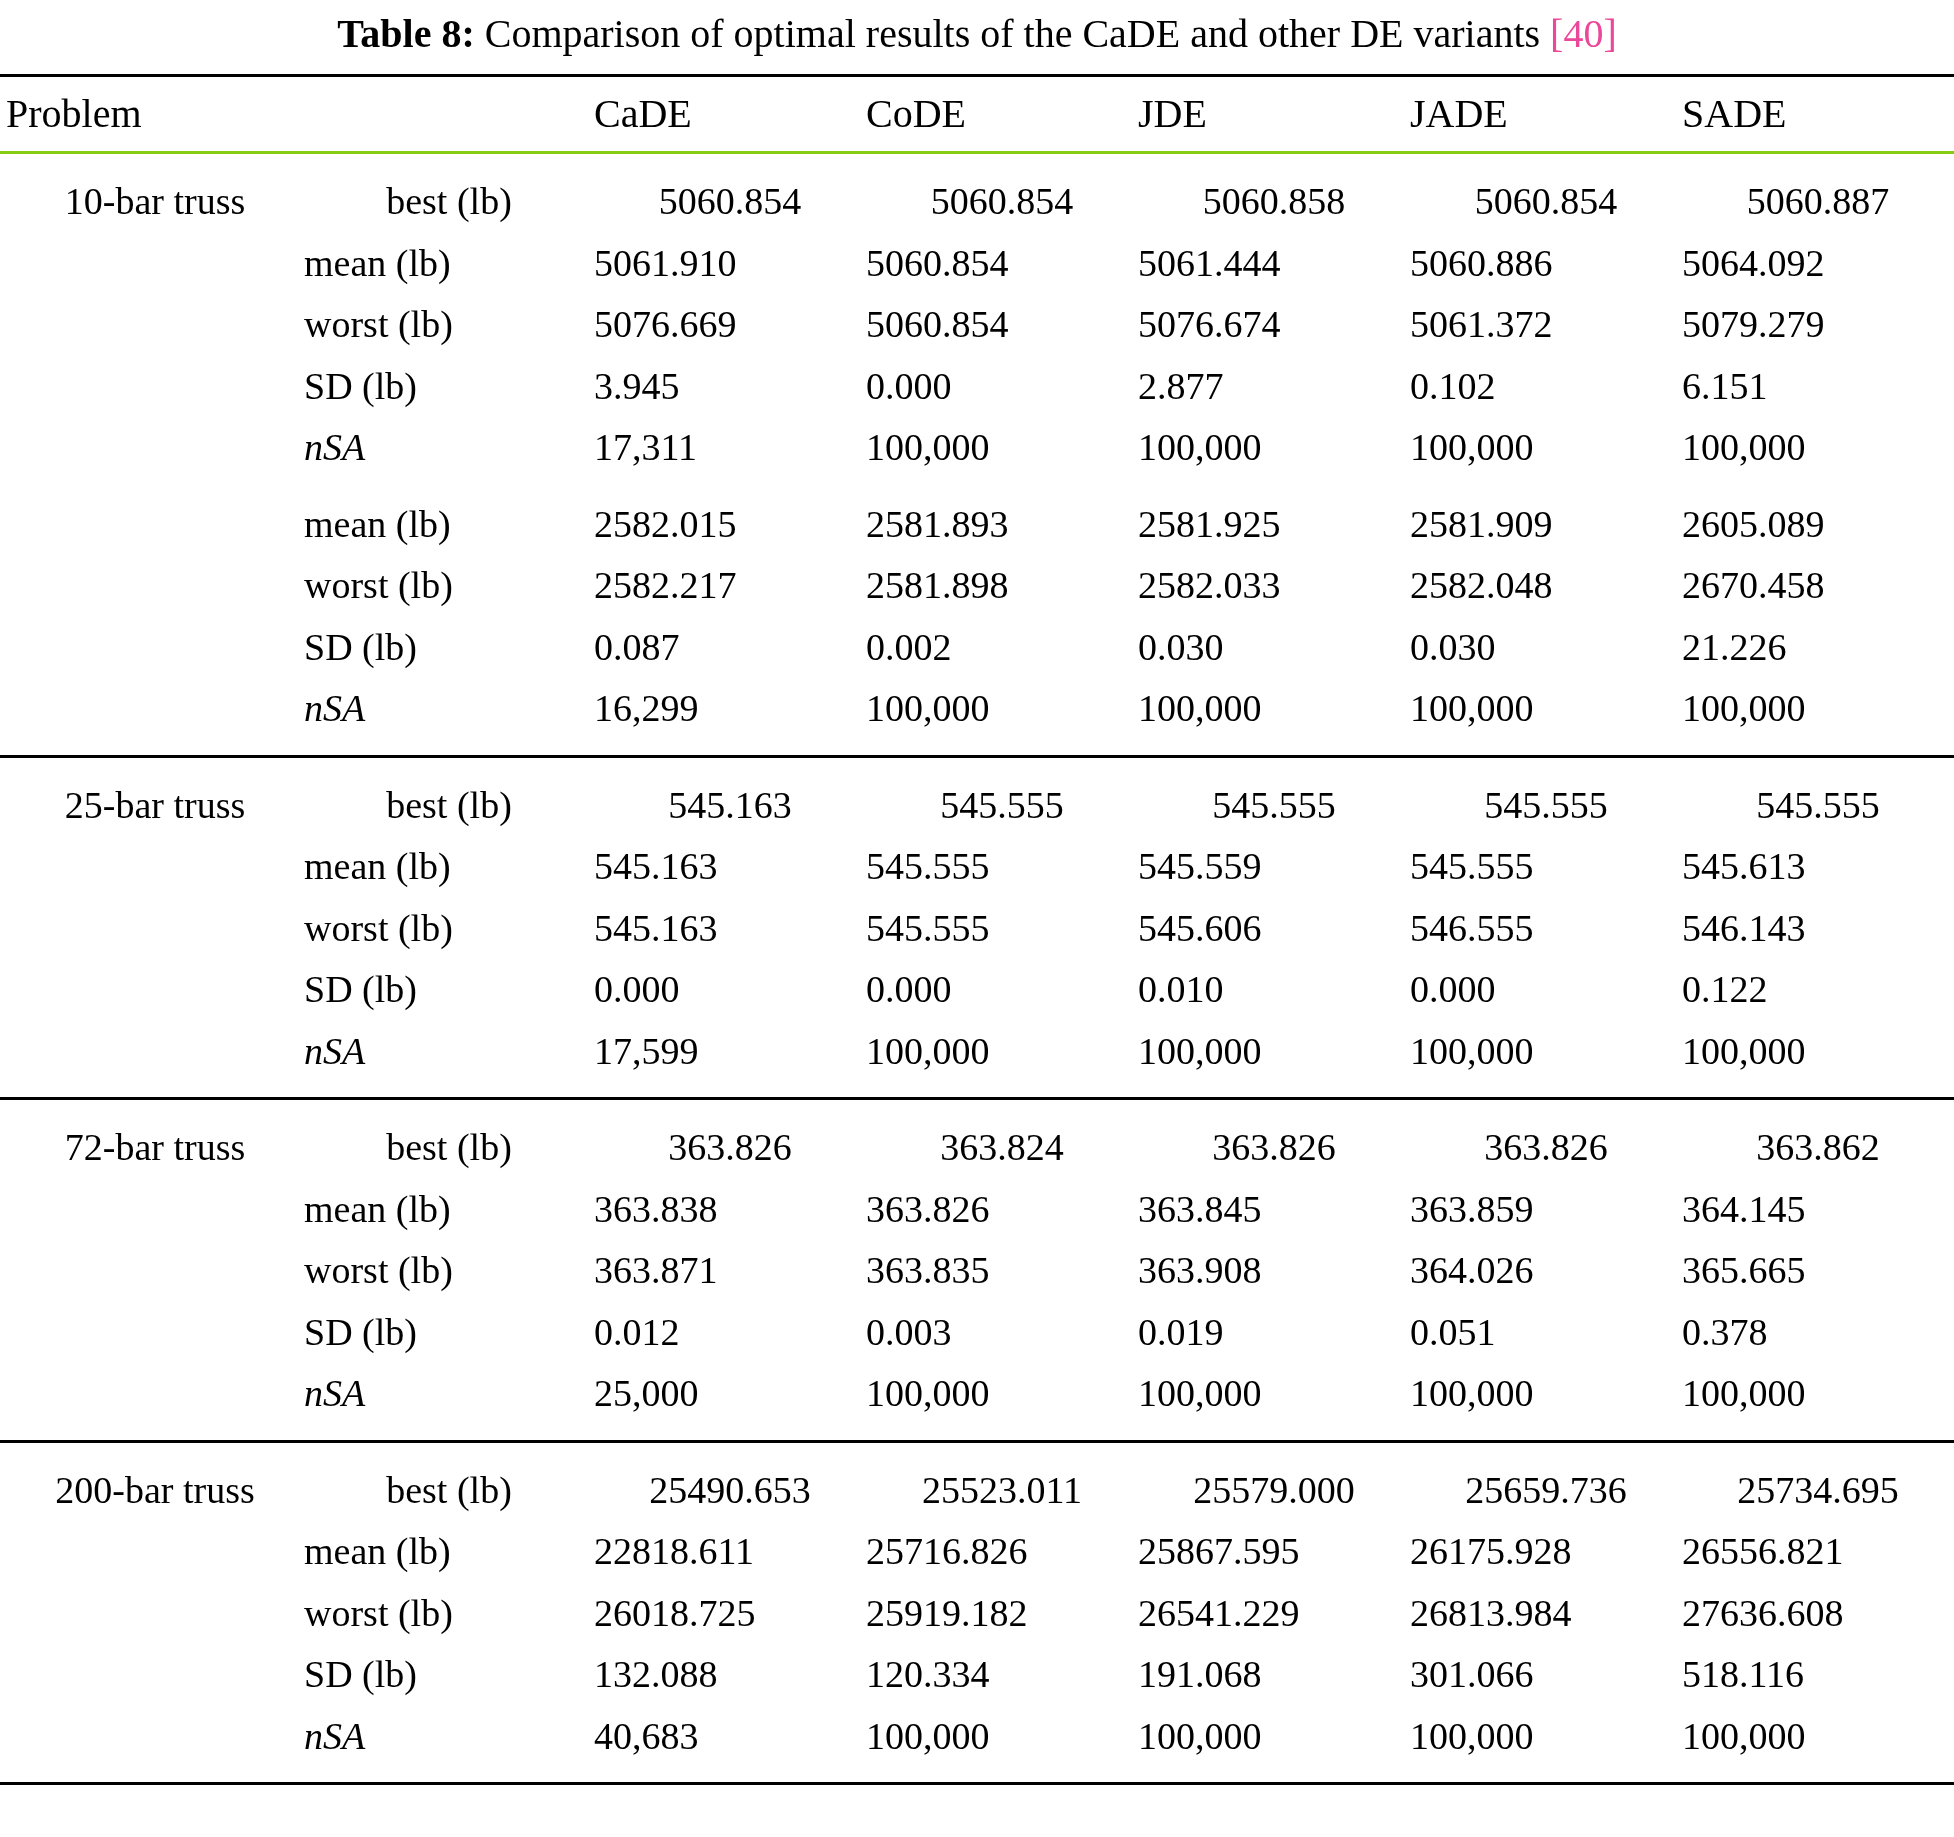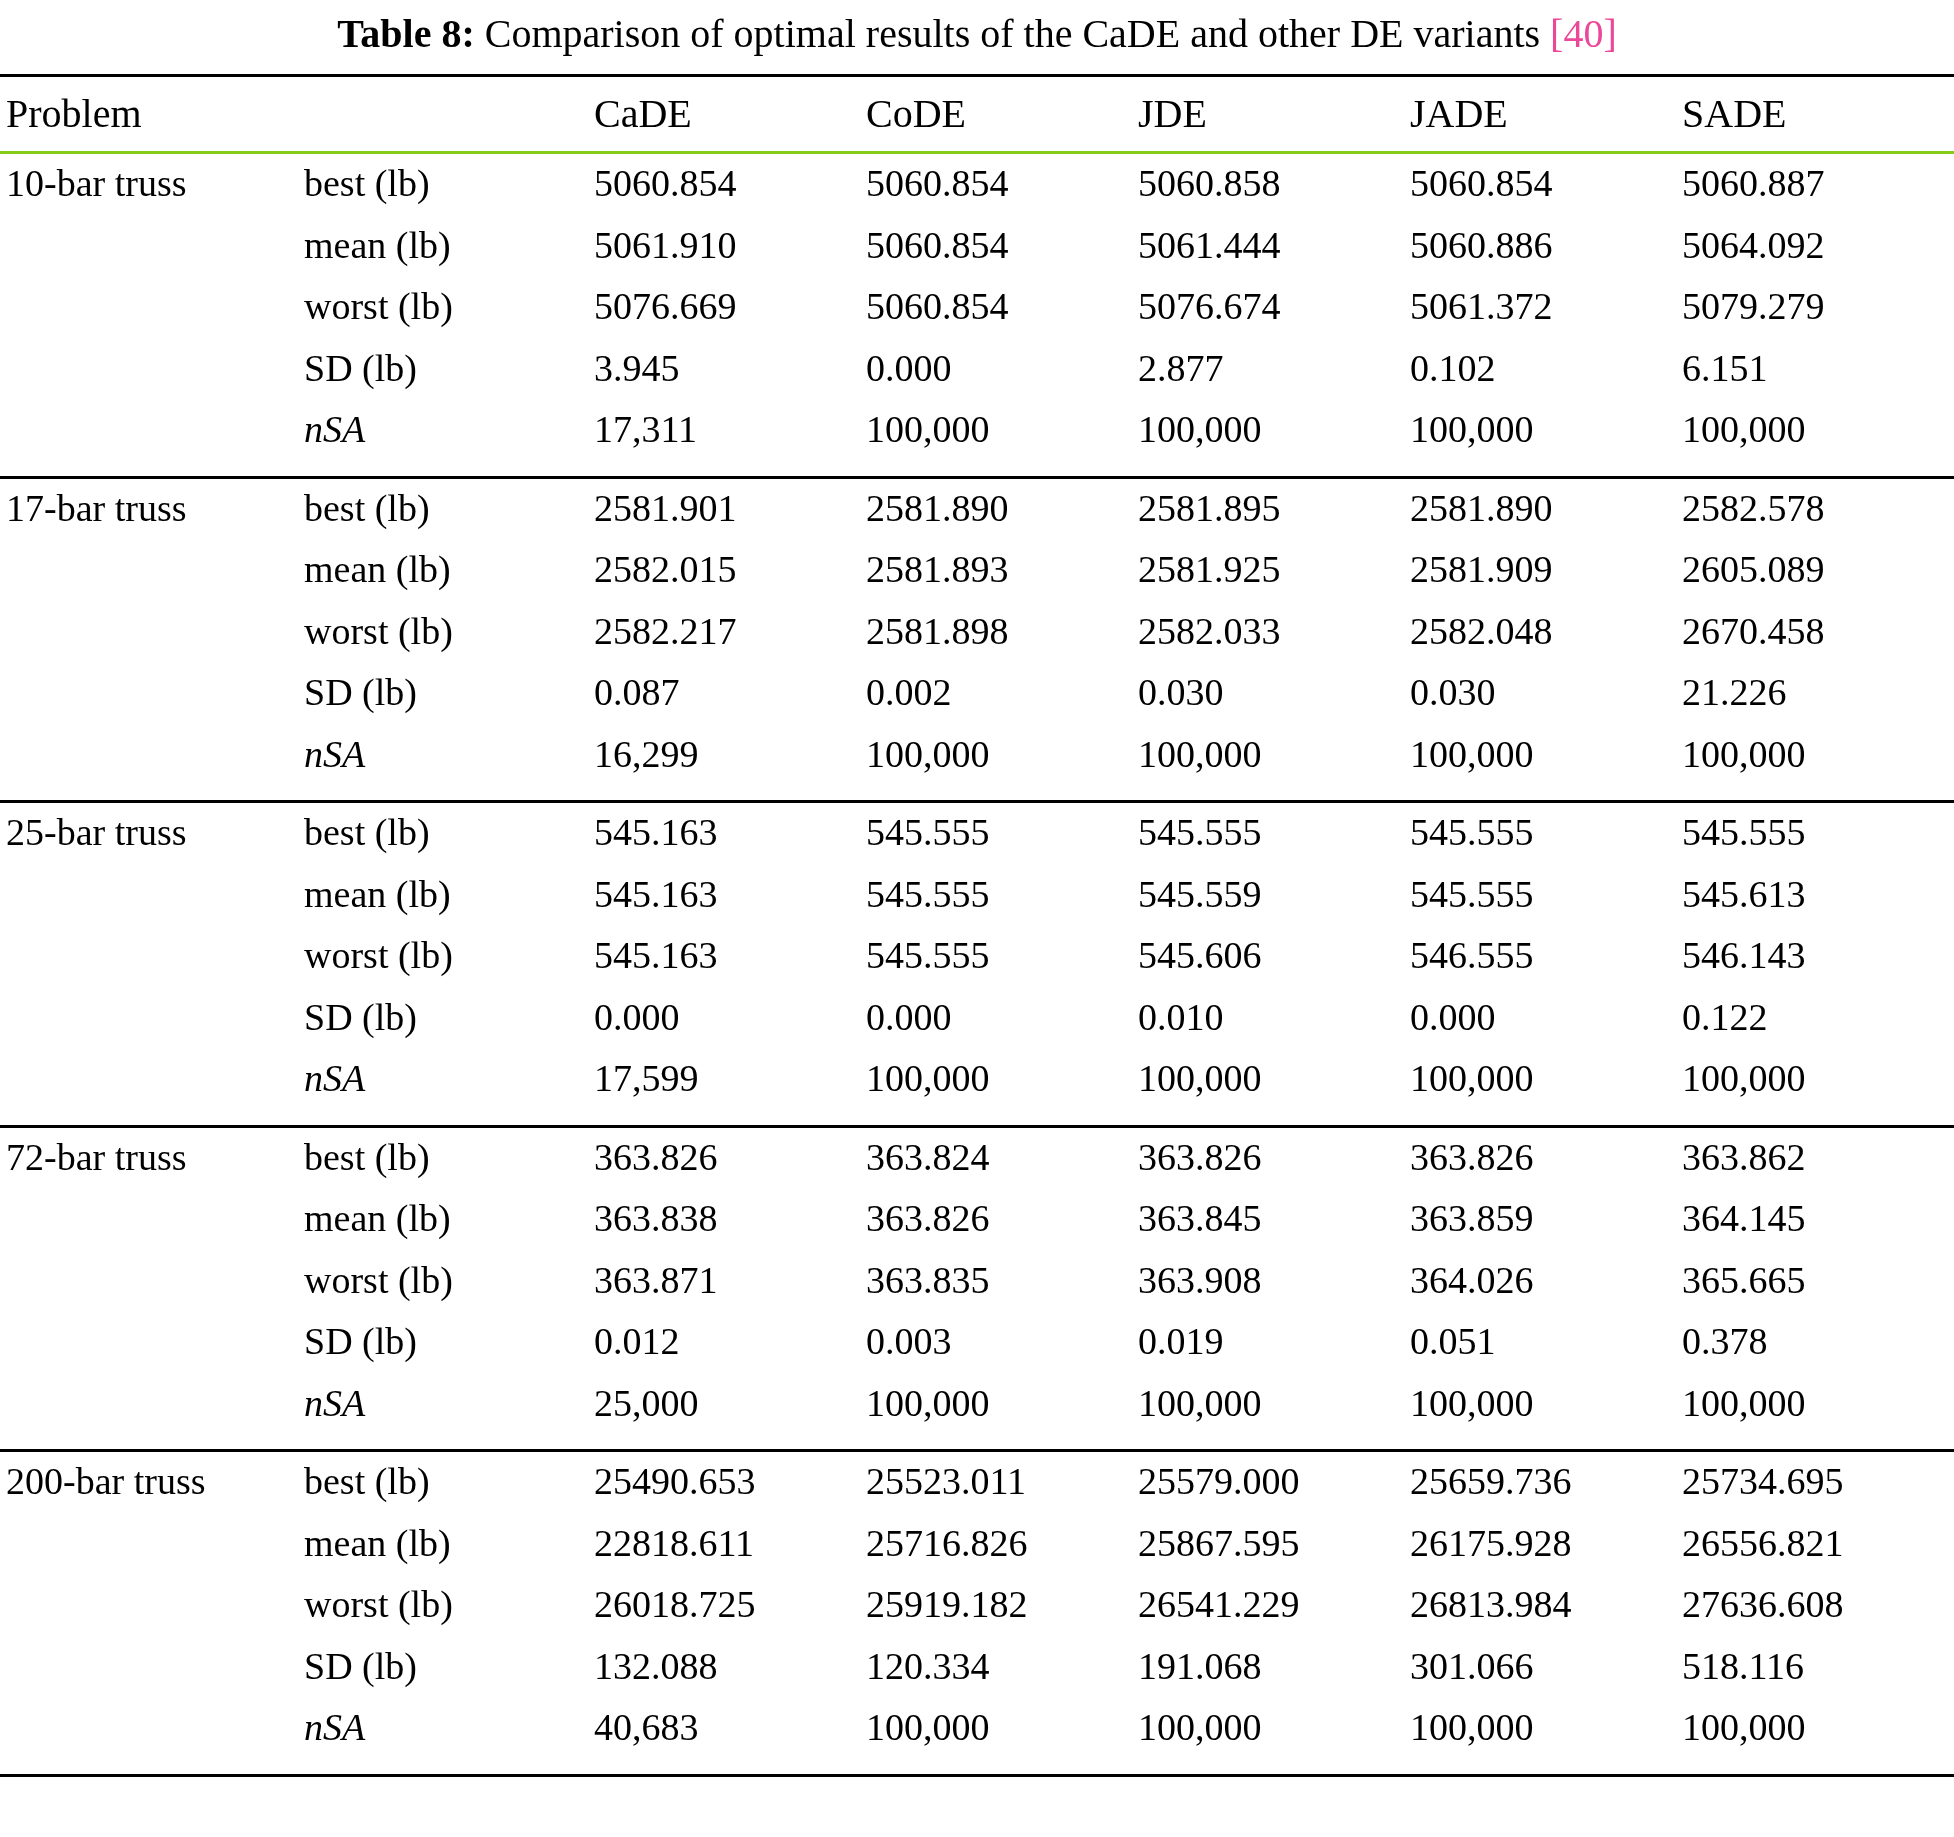--- a/index.html
+++ b/index.html
@@ -41,21 +41,21 @@
     border-top: 3px solid #000000;
     border-bottom: 3px solid #84cc16;
     font-size: 40px;
     padding: 12px 0 12px 0;
   }
   .col-problem { width: 298px; padding-left: 6px; }
   .col-metric  { width: 290px; }
   .col-val     { width: 272px; }
   .col-val-last{ width: auto; }
   tr.group-start td { border-top: 3px solid #000000; }
-  tr.first-of-group td { padding-top: 6px; }
+  tr.first-of-group td { padding-top: 24px; text-align: center; }
   tr.last-of-group td { padding-bottom: 22px; margin-left: 48px; }
   tbody tr:last-child td { border-bottom: 3px solid #000000; }
   .italic { font-style: italic; }
 </style>
 </head>
 <body>
 
 <div class="page">
 
   <div class="caption">
@@ -116,29 +116,20 @@
           <td class="col-val col-val-last">6.151</td>
         </tr>
         <tr class="last-of-group">
           <td class="col-problem"></td>
           <td class="col-metric italic">nSA</td>
           <td class="col-val">17,311</td>
           <td class="col-val">100,000</td>
           <td class="col-val">100,000</td>
           <td class="col-val">100,000</td>
           <td class="col-val col-val-last">100,000</td>
-        </tr>
-        <tr class="group-start first-of-group">
-          <td class="col-problem">17-bar truss</td>
-          <td class="col-metric">best (lb)</td>
-          <td class="col-val">2581.901</td>
-          <td class="col-val">2581.890</td>
-          <td class="col-val">2581.895</td>
-          <td class="col-val">2581.890</td>
-          <td class="col-val col-val-last">2582.578</td>
         </tr>
         <tr>
           <td class="col-problem"></td>
           <td class="col-metric">mean (lb)</td>
           <td class="col-val">2582.015</td>
           <td class="col-val">2581.893</td>
           <td class="col-val">2581.925</td>
           <td class="col-val">2581.909</td>
           <td class="col-val col-val-last">2605.089</td>
         </tr>

